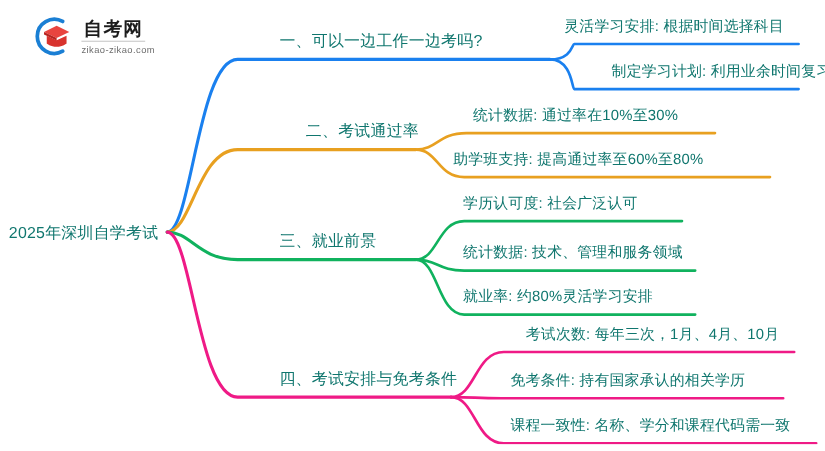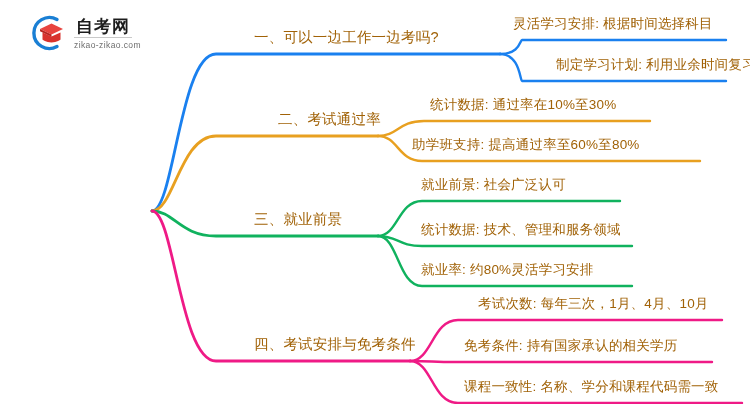--- a/index.html
+++ b/index.html
@@ -57,21 +57,21 @@
     font-size: 8.5px;
     color: #6e6e6e;
     letter-spacing: 0.4px;
     padding-top: 3px;
   }
 
   
   .node-label {
     position: absolute;
     white-space: nowrap;
-    color: #a16207;
+    color: #0f766e;
     font-family: "Liberation Sans", "DejaVu Sans", sans-serif;
     text-align: right;
   }
   .root-label {
     font-size: 14.5px;
     letter-spacing: 0.2px;
   }
   .branch-label {
     font-size: 14.5px;
     letter-spacing: 0.2px;
@@ -111,30 +111,31 @@
       <path d="M 152 211 C 174 211 180 236 216 236 L 378 236" fill="none" stroke="#10b25e" stroke-width="2.8" stroke-linecap="round"></path>
       <path d="M 378 236 C 398 236 398 201 422 201 L 620 201" fill="none" stroke="#10b25e" stroke-width="2.4" stroke-linecap="round"></path>
       <path d="M 378 236 C 398 236 398 246 422 246 L 632 246" fill="none" stroke="#10b25e" stroke-width="2.4" stroke-linecap="round"></path>
       <path d="M 378 236 C 398 236 398 286 422 286 L 632 286" fill="none" stroke="#10b25e" stroke-width="2.4" stroke-linecap="round"></path>
       <path d="M 152 211 C 174 211 180 361 216 361 L 410 361" fill="none" stroke="#ef1a86" stroke-width="2.8" stroke-linecap="round"></path>
       <path d="M 410 361 C 432 361 432 320 458 320 L 722 320" fill="none" stroke="#ef1a86" stroke-width="2.4" stroke-linecap="round"></path>
       <path d="M 410 361 C 432 361 432 362 456 362 L 712 362" fill="none" stroke="#ef1a86" stroke-width="2.4" stroke-linecap="round"></path>
       <path d="M 410 361 C 432 361 432 403 458 403 L 742 403" fill="none" stroke="#ef1a86" stroke-width="2.4" stroke-linecap="round"></path>
     </svg>
 
+  <div class="node-label root-label" id="root-label" style="left: 8px; top: 202px;">2025年深圳自学考试</div>
 
   <div id="label-layer">
       <div class="node-label branch-label" style="left: 254px; top: 28px;">一、可以一边工作一边考吗?</div>
       <div class="node-label leaf-label" style="left: 513px; top: 15px;">灵活学习安排: 根据时间选择科目</div>
       <div class="node-label leaf-label" style="left: 513px; top: 56px; margin-left: 43px;">制定学习计划: 利用业余时间复习</div>
       <div class="node-label branch-label" style="left: 254px; top: 110px; margin-left: 24px;">二、考试通过率</div>
       <div class="node-label leaf-label" style="left: 430px; top: 96px;">统计数据: 通过率在10%至30%</div>
       <div class="node-label leaf-label" style="left: 412px; top: 136px;">助学班支持: 提高通过率至60%至80%</div>
       <div class="node-label branch-label" style="left: 254px; top: 210px; font-family: Liberation Serif, serif;">三、就业前景</div>
-      <div class="node-label leaf-label" style="left: 421px; top: 176px;">就业前景: 社会广泛认可</div>
+      <div class="node-label leaf-label" style="left: 421px; top: 176px;">学历认可度: 社会广泛认可</div>
       <div class="node-label leaf-label" style="left: 421px; top: 221px;">统计数据: 技术、管理和服务领域</div>
       <div class="node-label leaf-label" style="left: 421px; top: 261px;">就业率: 约80%灵活学习安排</div>
       <div class="node-label branch-label" style="left: 254px; top: 335px;">四、考试安排与免考条件</div>
       <div class="node-label leaf-label" style="left: 478px; top: 295px;">考试次数: 每年三次，1月、4月、10月</div>
       <div class="node-label leaf-label" style="left: 464px; top: 337px;">免考条件: 持有国家承认的相关学历</div>
       <div class="node-label leaf-label" style="left: 464px; top: 378px;">课程一致性: 名称、学分和课程代码需一致</div>
     </div>
 
 </div>
 

